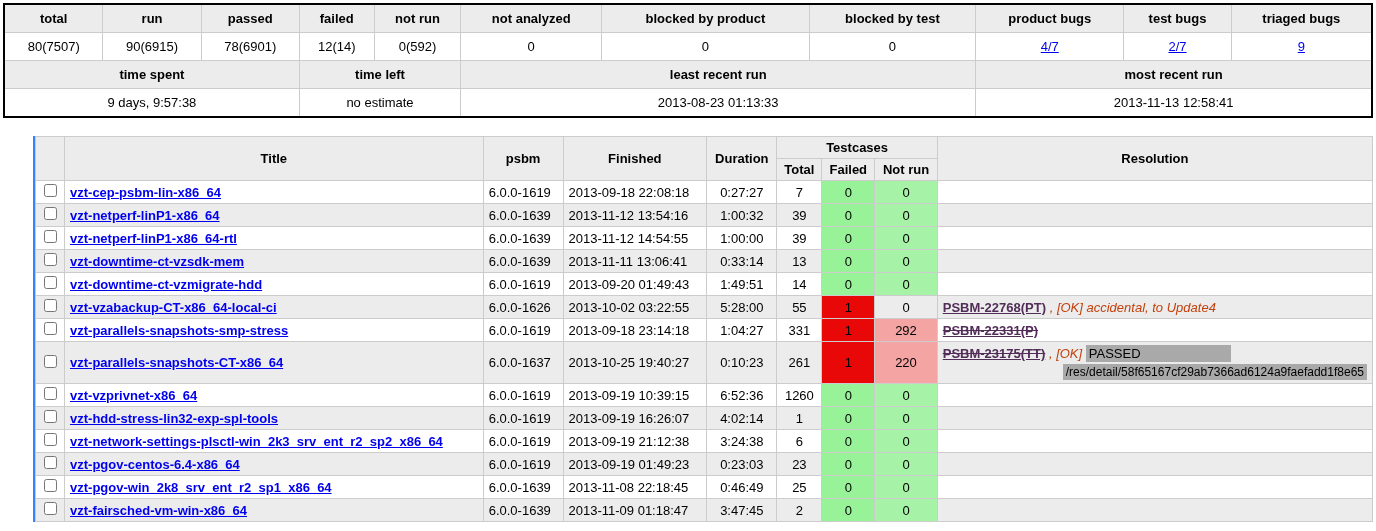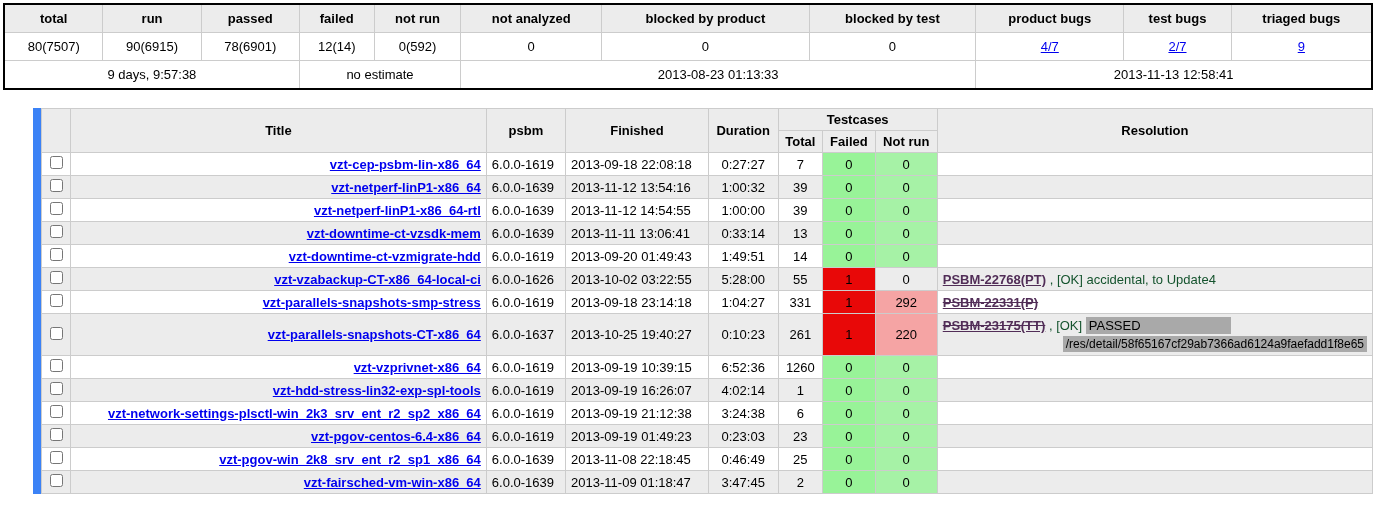--- a/index.html
+++ b/index.html
@@ -20,46 +20,46 @@
     font-size: 13px;
     white-space: nowrap;
   }
   .summary th { background: #ececec; font-weight: bold; }
   .summary td { background: #fff; }
   .summary a { color: #0000ee; }
   .summary .italic { }
   
   .data-wrap {
     margin: 18px 0 0 30px;
-    border-left: 8px solid #3b82f6;
+    border-left: 2px solid #3b82f6;
     overflow: hidden;
   }
   .data-table { width: 100%; }
   .data-table th, .data-table td {
     border: 1px solid #ccc;
     padding: 3px 5px;
     font-size: 13px;
     white-space: nowrap;
   }
   .data-table th { background: #ececec; font-weight: bold; text-align: center; }
   .data-table td { background: #fff; }
   .data-table tr.zebra td { background: #ececec; }
   .chk { width: 18px; text-align: center; }
-  .title-cell { text-align: right; }
+  .title-cell { text-align: left; }
   .title-cell a { color: #0000ee; font-weight: bold; text-decoration: underline; }
   .num { text-align: center; padding-right: 6px; }
   .f-green { background: #98f398 !important; }
   .f-lime  { background: #a6f2a6 !important; }
   .f-red   { background: #e80808 !important; }
   .f-pink  { background: #f5a4a4 !important; }
   .res-cell { text-align: left; }
   .res-cell a { color: #512d57; font-weight: bold; }
   .res-cell a.strike { text-decoration: line-through underline; }
   .res-cell a.plain { text-decoration: underline; margin-top: 24px; }
-  .inline-note { color: #14532d; }
+  .inline-note { color: #c2410c; font-style: italic; }
   .grey-block {
     display: inline-block;
     background: #a9a9a9;
     color: #000;
     padding: 1px 3px;
   }
   .grey-sub {
     display: block;
     background: #a9a9a9;
     color: #000;
@@ -93,20 +93,26 @@
         <td>90(6915)</td>
         <td>78(6901)</td>
         <td>12(14)</td>
         <td>0(592)</td>
         <td>0</td>
         <td>0</td>
         <td>0</td>
         <td><a href="#">4/7</a></td>
         <td><a href="#">2/7</a></td>
         <td><a href="#">9</a></td>
+      </tr>
+  <tr id="sum-h2">
+        <th colspan="3">time spent</th>
+        <th colspan="2">time left</th>
+        <th colspan="3">least recent run</th>
+        <th colspan="3">most recent run</th>
       </tr>
   <tr id="sum-r2">
         <td colspan="3">9 days, 9:57:38</td>
         <td colspan="2" class="italic">no estimate</td>
         <td colspan="3">2013-08-23 01:13:33</td>
         <td colspan="3">2013-11-13 12:58:41</td>
       </tr>
 </tbody>
   </table>
 

